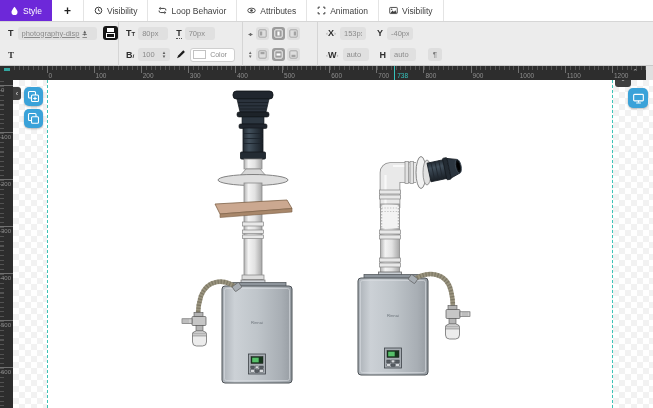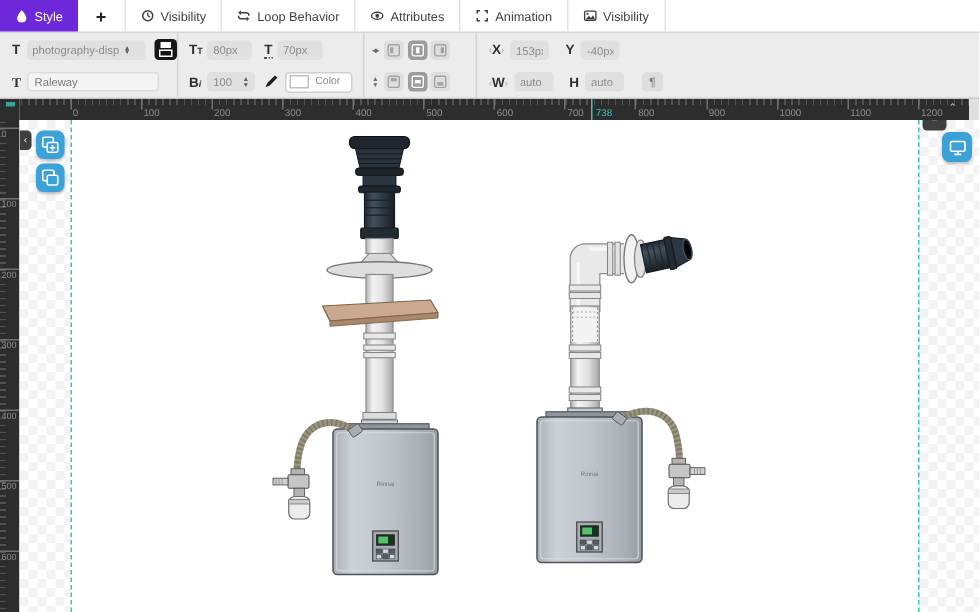--- a/index.html
+++ b/index.html
@@ -29,21 +29,21 @@
   .g4 { flex:1; padding-left:8px; }
   .lbl { font-size:9px; font-weight:bold; color:#2f2f2f; margin-right:4px; }
   .lbl.serif { font-family:"Liberation Serif", serif; }
   .lbl .chev { font-size:6px; color:#9a9a9a; font-weight:normal; vertical-align:1px; }
   .sub { font-size:6px; font-weight:bold; }
   .field { height:13px; background:#e0e0e0; border-radius:3px; font-size:7.5px;
     color:#8b8b8b; display:flex; align-items:center; padding:0 4px; border:none; }
   .field.light { background:#f4f4f4; border:1px solid #dcdcdc; color:#787878; }
   .stepcol { display:flex; flex-direction:column; line-height:3.5px; font-size:4.5px;
     color:#5c5c5c; margin-left:3px; }
-  .selectbox { width:84px; justify-content:flex-start; }
+  .selectbox { width:84px; justify-content:flex-start;text-decoration:underline; }
   .savebtn { width:16px; height:14px; background:#161616; border:none; border-radius:3px;
     margin-left:6px; position:relative; }
   .savebtn .shutter { position:absolute; left:4.5px; top:2px; width:7px; height:3.5px; background:#fff; }
   .savebtn .label { position:absolute; left:3.5px; top:7px; width:9px; height:4.5px;
     border:1px solid #fff; background:transparent; }
   .iconTt { font-size:9px; font-weight:bold; color:#2f2f2f; margin-right:3px; }
   .iconTt .small { font-size:6px; }
   .iconTdash { font-size:9px; font-weight:bold; color:#2f2f2f; margin:0 3px 0 8px;
     border-bottom:1px dotted #555; line-height:10px; }
   .arrglyph { font-size:6px; color:#6b6b6b; letter-spacing:-1px; margin-right:4px; }
@@ -201,21 +201,20 @@
       <span class="lbl"><span class="chev">‹</span><span>X</span><span class="chev">›</span></span>
       <input class="field numw" readonly="" value="153px" style="">
       <span class="lbl" style="margin-left:11px"><span>Y</span></span>
       <input class="field numw" readonly="" value="-40px" style="">
     </div>
   </div>
 
   <div class="toolbar r2">
     <div class="tb-group g1 tb-sep">
       <span class="lbl serif">T</span>
-      <input class="field light" style="width: 88px;" readonly="" value="Raleway">
     </div>
     <div class="tb-group g2 tb-sep">
       <span class="lbl"><span>B</span><span class="sub" style="font-style:italic">i</span></span>
       <div class="field" style="width:32px; justify-content:space-between">
         <span>100</span>
         <span class="stepcol">
             <span>▲</span>
             <span>▼</span>
           </span>
       </div>

